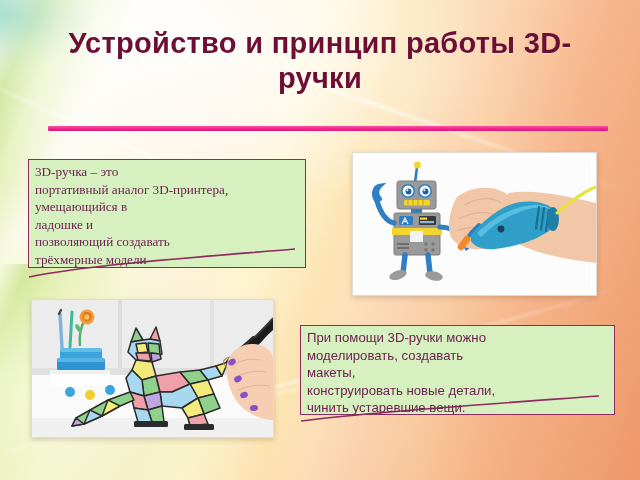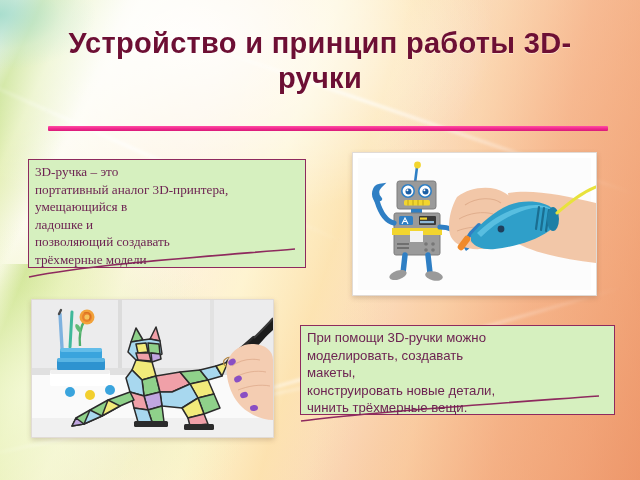--- a/index.html
+++ b/index.html
@@ -393,15 +393,15 @@
 
   <div class="callout" id="callout-2">
     <svg class="callout-tail" style="left:-2px; top:66px; width:330px; height:30px;" viewBox="0 0 330 30" xmlns="http://www.w3.org/2000/svg">
       <path d="M2 29 C70 20 190 12 300 4" fill="none" stroke="#8e2a5e" stroke-width="1.6"></path>
     </svg>
   </div>
   <div class="ctext" style="position:absolute; left:307px; top:329px; width:305px; font-size:13.2px; line-height:1.33; white-space:pre-line; color:#6d2352; font-family:'Liberation Sans',sans-serif;">При помощи 3D-ручки можно
 моделировать, создавать
 макеты,
 конструировать новые детали,
-чинить трёхмерные вещи.</div>
+чинить устаревшие вещи.</div>
 
 </div>
 
 </body></html>

